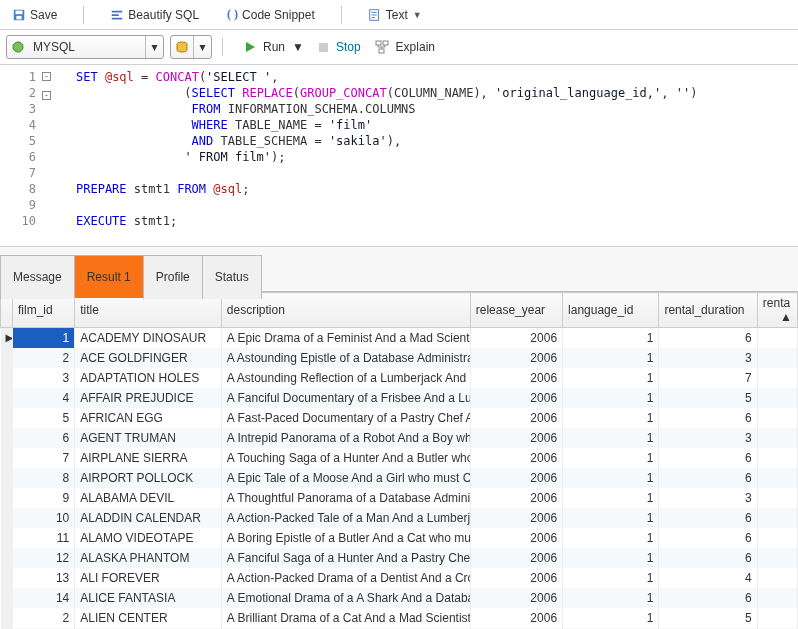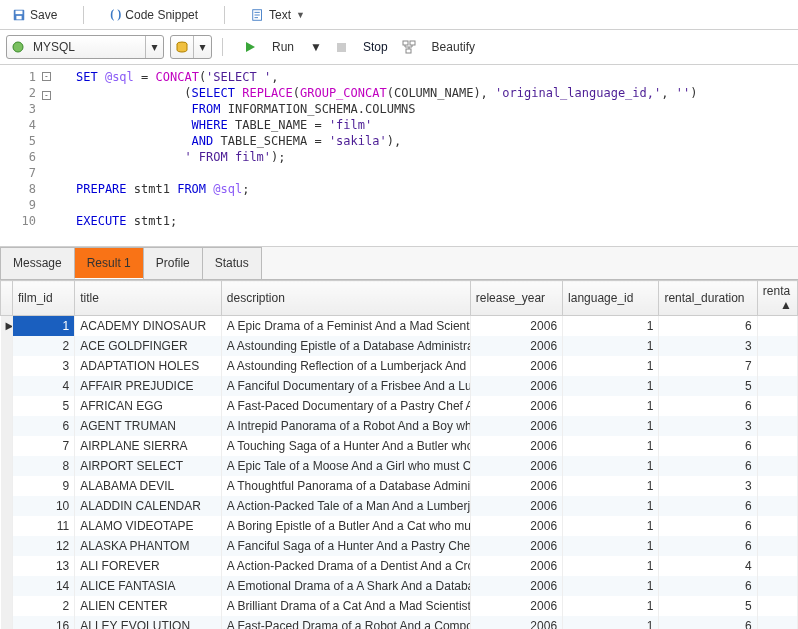--- a/index.html
+++ b/index.html
@@ -11,36 +11,36 @@
   .toolbar .ico { width: 14px; height: 14px; display:inline-block;}
   .toolbar .dd { font-size:9px; color:#555; margin-left:1px;}
   
   .selector-row { display: flex; align-items: center; padding: 5px 6px; border-bottom: 1px solid #d0d0d0; gap: 6px; }
   .selector { display: inline-flex; align-items: center; border: 1px solid #a0a0a0; border-radius: 3px; background: linear-gradient(#fff,#f2f2f2); height: 24px; }
   .selector .icon-box { width: 22px; display:inline-flex; justify-content:center; align-items:center;}
   .selector .sel-text { padding: 0 70px 0 4px; }
   .selector.db .sel-text { padding: 0 110px 0 4px; }
   .selector .dd-btn { width:18px; height:100%; display:flex; align-items:center; justify-content:center; border-left:1px solid #bbb;}
   .run-area { display:flex; align-items:center; gap:4px; margin-left:6px;}
-  .run-btn { display:inline-flex; align-items:center; gap:16px; cursor:pointer; padding:3px 5px;}
-  .disabled { color:#0f172a; }
+  .run-btn { display:inline-flex; align-items:center; gap:7px; cursor:pointer; padding:3px 5px;}
+  .disabled { color:#0369a1; }
   
   .editor { font-family: Consolas, monospace; font-size: 12px; line-height: 16px; padding: 4px 0; display:flex; border-bottom:1px solid #d0d0d0; height:182px;}
   .gutter { width:42px; text-align:right; color:#888; padding-right:6px; user-select:none;}
   .gutter .ln { height:16px; }
   .fold-col { width:14px; }
   .fold-col .fbox { width:9px; height:9px; border:1px solid #888; font-size:8px; line-height:7px; text-align:center; color:#555; margin-top:3px;}
   .code { white-space: pre; padding-left:20px;}
   .kw { color:#0000d6; }
   .fn { color:#c000c0; }
-  .str { color:#4c1d95; }
-  .var { color:#8b5cf6; }
+  .str { color:#0f172a; }
+  .var { color:#b91c1c; }
   
   .tabs-row { display:flex; border-bottom:1px solid #bbb; background:#f7f7f7;}
-  .tab { padding:8px 12px; border:1px solid #bbb; border-bottom:none; margin-right:-1px; background:#f0f0f0; cursor:pointer; position:relative; top:0;}
+  .tab { padding:14px 12px; border:1px solid #bbb; border-bottom:none; margin-right:-1px; background:#f0f0f0; cursor:pointer; position:relative; top:8px;}
   .tab.active { background:#f97316; border-bottom:1px solid #fff;}
   
   .grid { width:100%; border-collapse:collapse; table-layout:fixed;}
   .grid th { background:linear-gradient(#fbfbfb,#eee); border:1px solid #ccc; font-weight:normal; text-align:left; padding:3px 5px; font-size:12px; height:22px;}
   .grid td { border-right:1px solid #eee; padding:2px 5px; height:20px; overflow:hidden; text-overflow:clip; white-space:nowrap;}
   .grid tbody tr:nth-child(odd){ background:#fff;}
   .grid tbody tr:nth-child(even){ background:#f5f9fc;}
   .grid .num { text-align:right; }
   .rowhdr { width:12px; background:#f0f0f0; border-right:1px solid #ccc;}
   .sel-cell { background:#1a5fbf; color:#fff; text-align:right;}
@@ -61,20 +61,26 @@
   <div class="toolbar-btn">
     <svg class="ico" viewBox="0 0 16 16">
         <rect x="2" y="2" width="12" height="12" fill="#4a80c8" rx="1"></rect>
         <rect x="4" y="3" width="8" height="4" fill="#fff"></rect>
         <rect x="5" y="9" width="6" height="4" fill="#fff"></rect>
       </svg>
     <span>Save</span>
   </div>
   <div class="toolbar-sep"></div>
   <div class="toolbar-btn">
+    <svg class="ico" viewBox="0 0 16 16">
+        <path d="M2 4h12M2 8h8M2 12h12" stroke="#3a78c4" stroke-width="2"></path>
+      </svg>
+    <span>Beautify SQL</span>
+  </div>
+  <div class="toolbar-btn">
     <span style="color:#3a78c4;font-weight:bold;font-family:Consolas;">( )</span>
     <span>Code Snippet</span>
   </div>
   <div class="toolbar-sep"></div>
   <div class="toolbar-btn">
     <svg class="ico" viewBox="0 0 16 16">
         <rect x="2" y="2" width="10" height="12" fill="#fff" stroke="#3a78c4"></rect>
         <path d="M4 5h6M4 8h6M4 11h4" stroke="#3a78c4"></path>
       </svg>
     <span>Text</span>
@@ -116,21 +122,21 @@
         </svg>
       <span>Stop</span>
     </div>
     <div class="run-btn">
       <svg width="14" height="14">
           <rect x="1" y="1" width="5" height="4" fill="none" stroke="#888"></rect>
           <rect x="8" y="1" width="5" height="4" fill="none" stroke="#888"></rect>
           <rect x="4" y="9" width="5" height="4" fill="none" stroke="#888"></rect>
           <path d="M3 5v2h7V5M7 7v2" stroke="#888" fill="none"></path>
         </svg>
-      <span>Beautify</span>
+      <span>Explain</span>
     </div>
   </div>
 </div>
 
 <div class="editor">
   <div class="gutter" id="gutter">
       <div class="ln">1</div>
       <div class="ln">2</div>
       <div class="ln">3</div>
       <div class="ln">4</div>
@@ -247,21 +253,21 @@
      <td>AIRPLANE SIERRA</td>
      <td>A Touching Saga of a Hunter And a Butler who</td>
      <td class="num">2006</td>
      <td class="num">1</td>
      <td class="num">6</td>
      <td></td>
     </tr>
       <tr>
      <td class="rowhdr"></td>
      <td class="num ">8</td>
-     <td>AIRPORT SELECT</td>
+     <td>AIRPORT POLLOCK</td>
      <td>A Epic Tale of a Moose And a Girl who must Co</td>
      <td class="num">2006</td>
      <td class="num">1</td>
      <td class="num">6</td>
      <td></td>
     </tr>
       <tr>
      <td class="rowhdr"></td>
      <td class="num ">9</td>
      <td>ALABAMA DEVIL</td>

